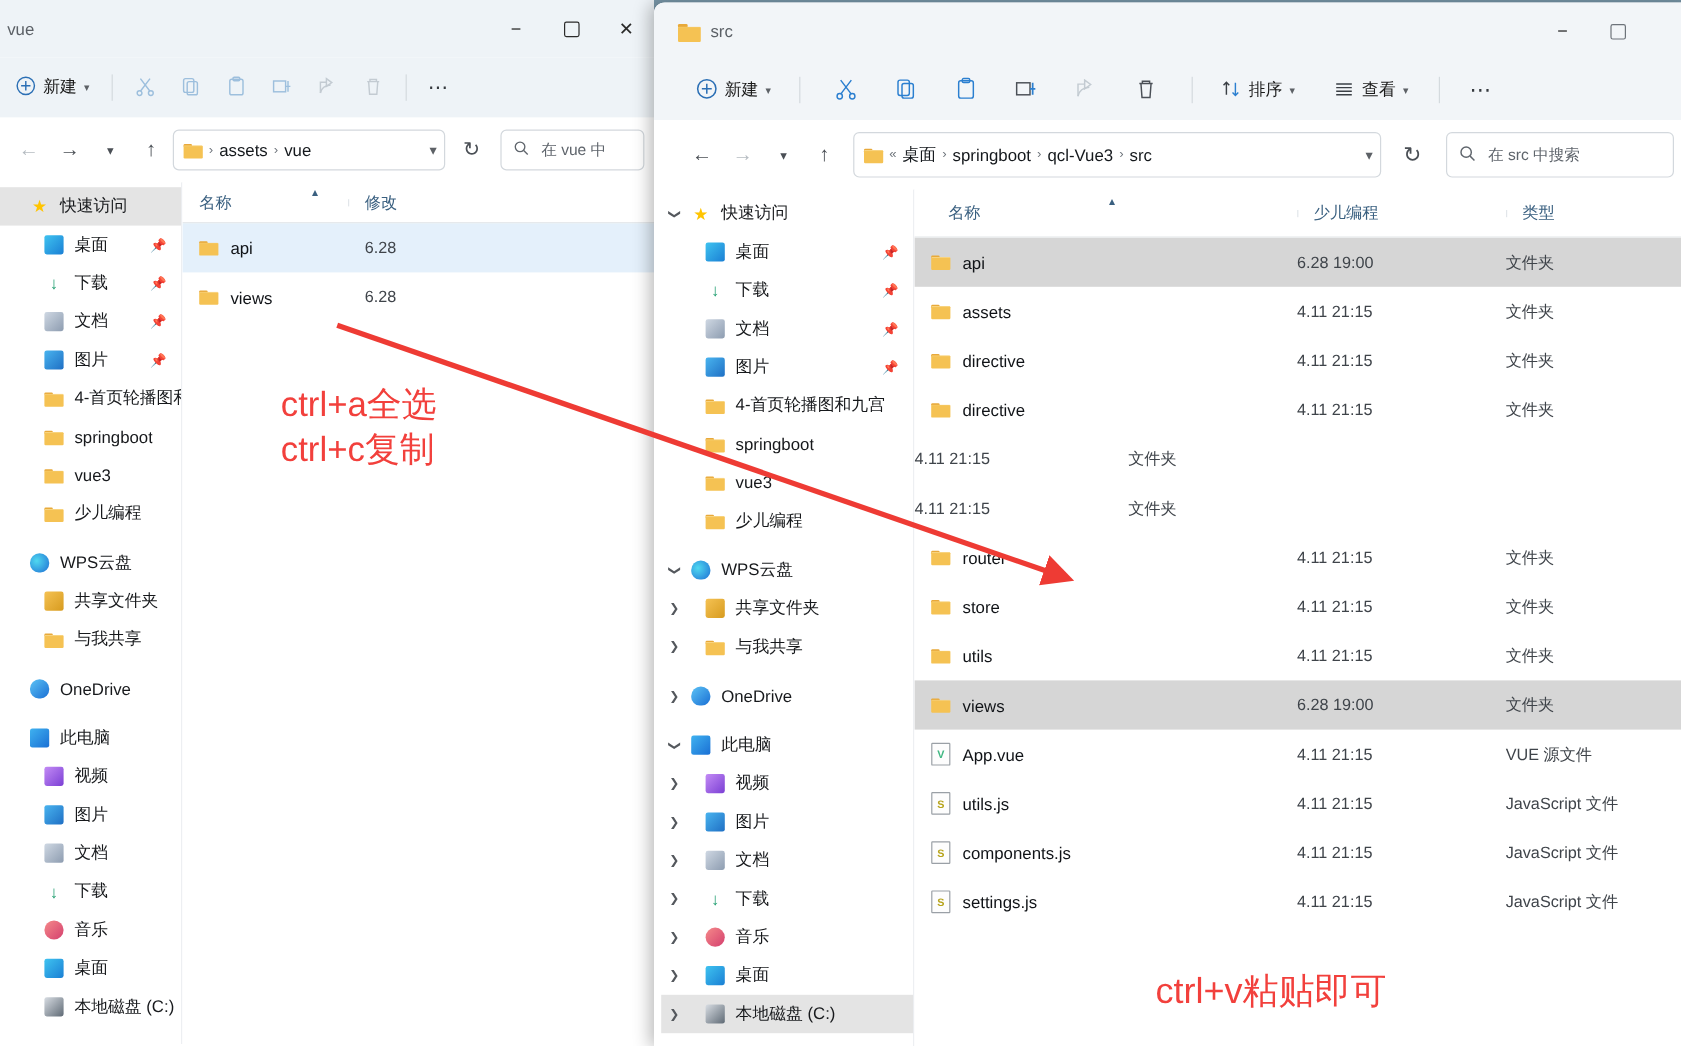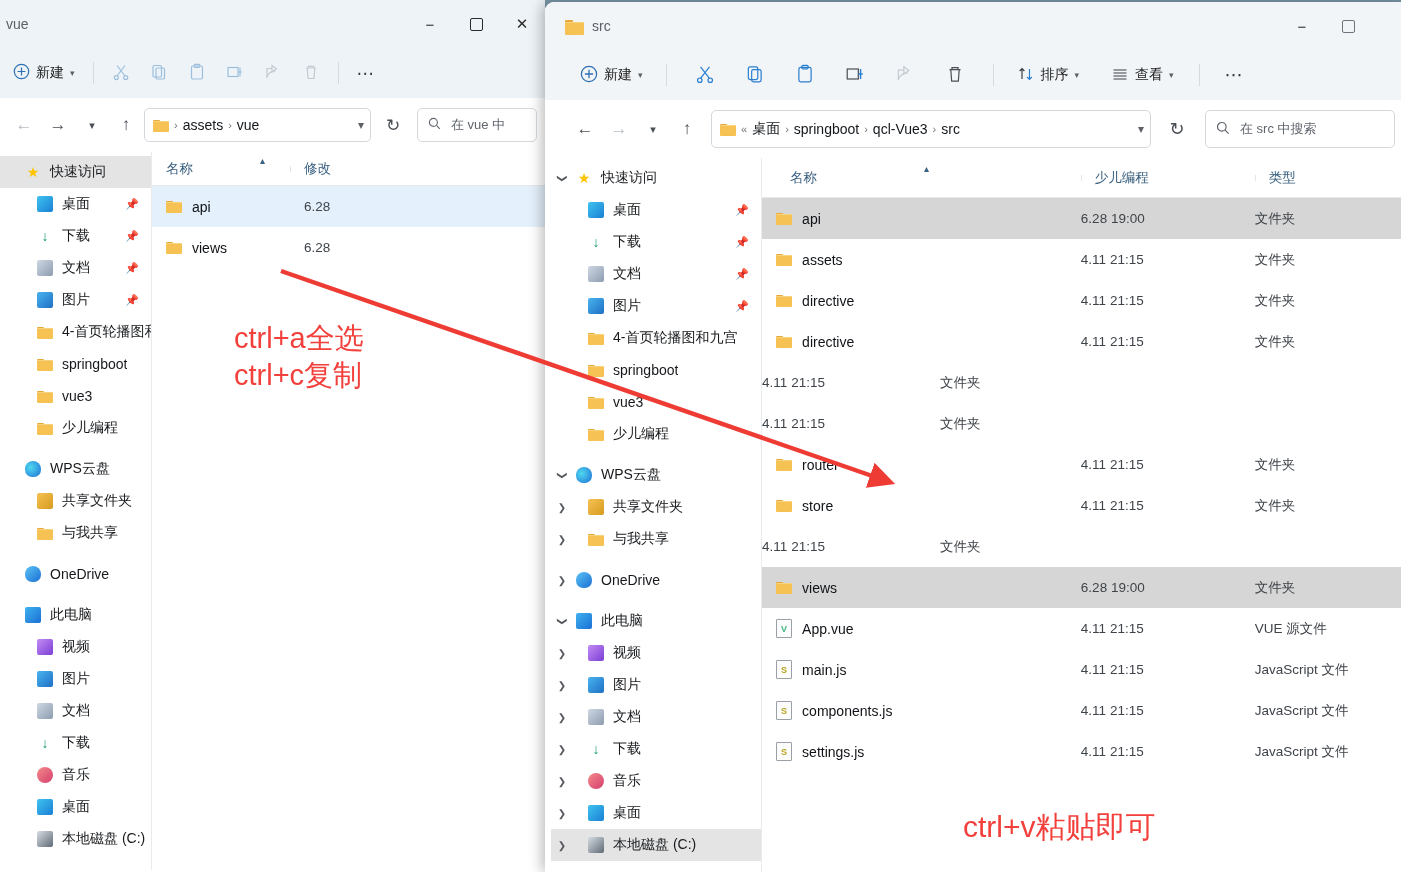--- a/index.html
+++ b/index.html
@@ -872,20 +872,24 @@
             </div>
             <div class="row">
               <div class="cell-name" style="width: 326px;">
                 <span class="folder sm"></span>
                 <span>store</span>
               </div>
               <div class="cell-date" style="width: 178px;">4.11 21:15</div>
               <div class="cell-type" style="width: 160px;">文件夹</div>
             </div>
             <div class="row">
+              <div class="cell-name" style="width: 326px;">
+                <span class="folder sm"></span>
+                <span>utils</span>
+              </div>
               <div class="cell-date" style="width: 178px;">4.11 21:15</div>
               <div class="cell-type" style="width: 160px;">文件夹</div>
             </div>
             <div class="row sel-grey">
               <div class="cell-name" style="width: 326px;">
                 <span class="folder sm"></span>
                 <span>views</span>
               </div>
               <div class="cell-date" style="width: 178px;">6.28 19:00</div>
               <div class="cell-type" style="width: 160px;">文件夹</div>
@@ -894,21 +898,21 @@
               <div class="cell-name" style="width: 326px;">
                 <span class="fileicon vue">V</span>
                 <span>App.vue</span>
               </div>
               <div class="cell-date" style="width: 178px;">4.11 21:15</div>
               <div class="cell-type" style="width: 160px;">VUE 源文件</div>
             </div>
             <div class="row">
               <div class="cell-name" style="width: 326px;">
                 <span class="fileicon js">S</span>
-                <span>main.js</span>
+                <span>utils.js</span>
               </div>
               <div class="cell-date" style="width: 178px;">4.11 21:15</div>
               <div class="cell-type" style="width: 160px;">JavaScript 文件</div>
             </div>
             <div class="row">
               <div class="cell-name" style="width: 326px;">
                 <span class="fileicon js">S</span>
                 <span>components.js</span>
               </div>
               <div class="cell-date" style="width: 178px;">4.11 21:15</div>

